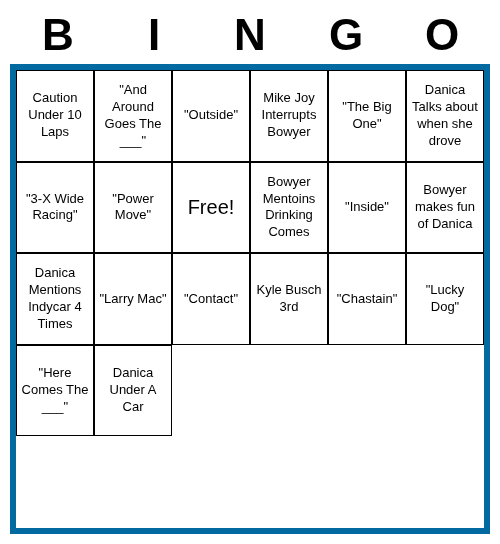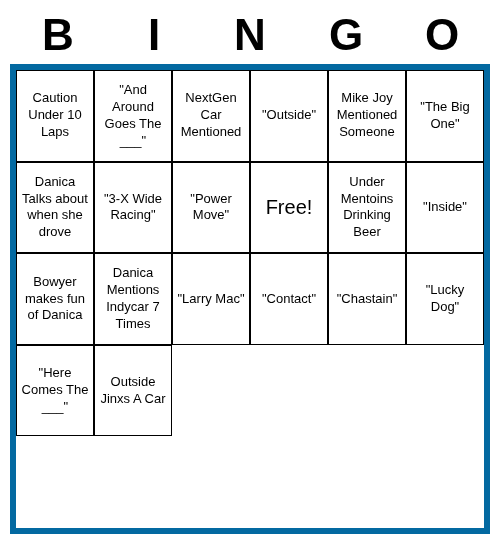--- a/index.html
+++ b/index.html
@@ -69,31 +69,31 @@
 <div class="bingo-letter">B</div>
     <div class="bingo-letter">I</div>
     <div class="bingo-letter">N</div>
     <div class="bingo-letter">G</div>
     <div class="bingo-letter">O</div>
   </div>
 
 <div class="bingo-grid">
 <div class="bingo-cell">Caution Under 10 Laps</div>
     <div class="bingo-cell">"And Around Goes The ___"</div>
-    <div class="bingo-cell">NextGen Car Mentioned</div>
     <div class="bingo-cell">"Outside"</div>
-    <div class="bingo-cell">Mike Joy Mentioned Someone</div>
+    <div class="bingo-cell">Mike Joy Interrupts Bowyer</div>
     <div class="bingo-cell">"The Big One"</div>
     <div class="bingo-cell">Danica Talks about when she drove</div>
     <div class="bingo-cell">"3-X Wide Racing"</div>
     <div class="bingo-cell">"Power Move"</div>
     <div class="bingo-cell free">Free!</div>
-    <div class="bingo-cell">Under Mentoins Drinking Beer</div>
+    <div class="bingo-cell">Bowyer Mentoins Drinking Comes</div>
     <div class="bingo-cell">"Inside"</div>
     <div class="bingo-cell">Bowyer makes fun of Danica</div>
-    <div class="bingo-cell">Danica Mentions Indycar 7 Times</div>
+    <div class="bingo-cell">Danica Mentions Indycar 4 Times</div>
     <div class="bingo-cell">"Larry Mac"</div>
     <div class="bingo-cell">"Contact"</div>
+    <div class="bingo-cell">Kyle Busch 3rd</div>
     <div class="bingo-cell">"Chastain"</div>
     <div class="bingo-cell">"Lucky Dog"</div>
     <div class="bingo-cell">"Here Comes The ___"</div>
-    <div class="bingo-cell">Outside Jinxs A Car</div>
+    <div class="bingo-cell">Danica Under A Car</div>
   </div>
 
 </body></html>

